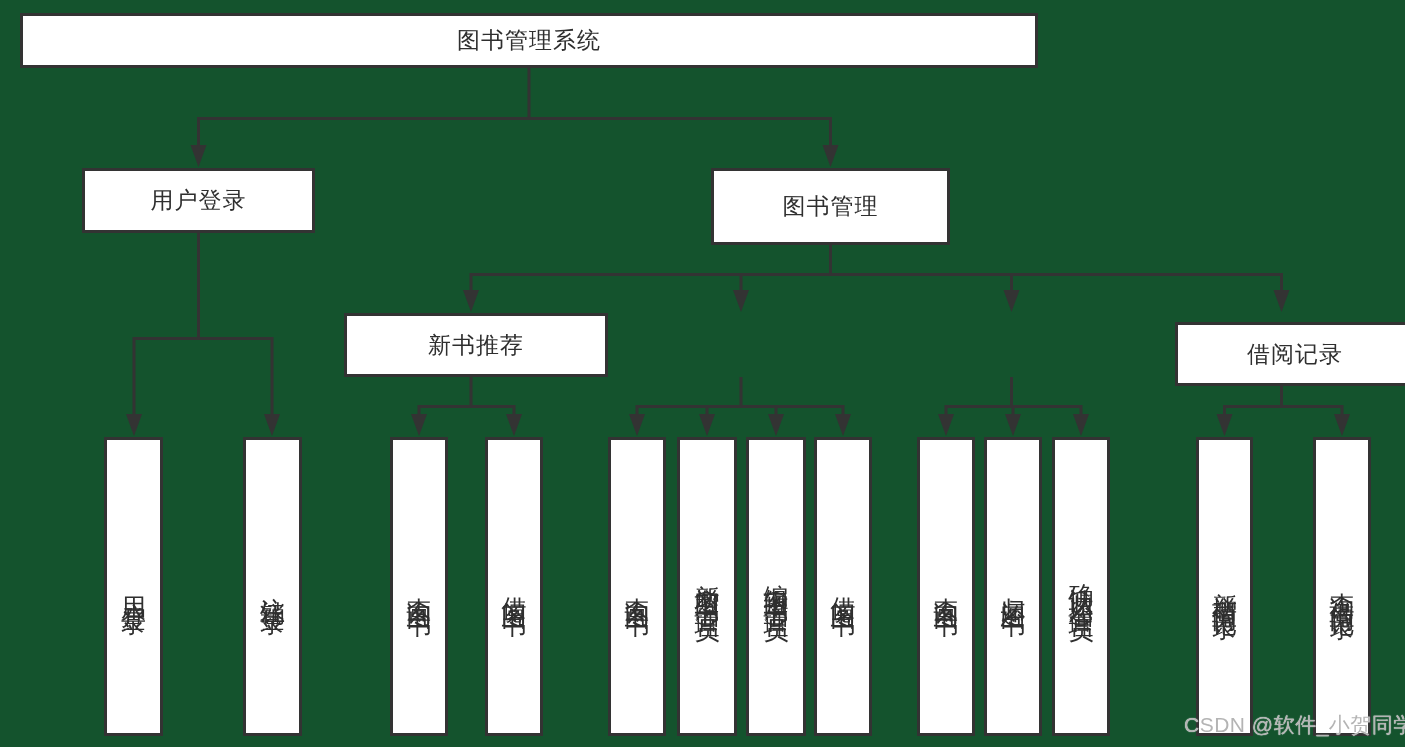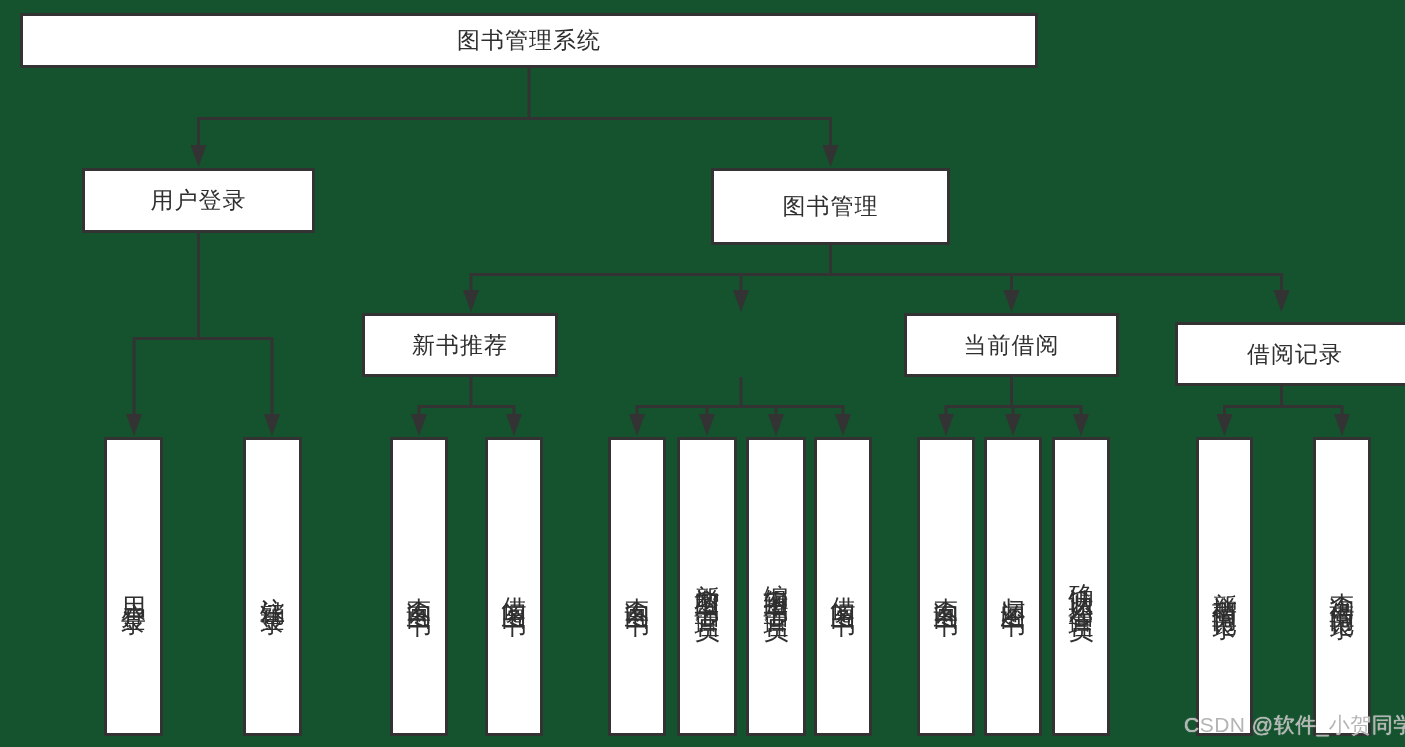--- a/index.html
+++ b/index.html
@@ -72,22 +72,21 @@
       <polygon points="1216.5,414 1232.5,414 1224.5,436"></polygon>
       <polygon points="1334,414 1350,414 1342,436"></polygon>
     </g>
   </svg>
 
   <div class="box hbox" style="left:20px; top:13px; width:1018px; height:55px;">图书管理系统</div>
 
   <div class="box hbox" style="left:82px; top:168px; width:233px; height:65px;">用户登录</div>
   <div class="box hbox" style="left:711px; top:168px; width:239px; height:77px;">图书管理</div>
 
-  <div class="box hbox" style="left:362px; top:313px; width:196px; height:64px;font-family:Liberation Mono, monospace;">新书推荐</div>
-  <div class="box hbox" style="left:904px; top:313px; width:215px; height:64px;">当前借阅</div>
+  <div class="box hbox" style="left:344px; top:313px; width:264px; height:64px;font-family:Liberation Mono, monospace;">新书推荐</div>
   <div class="box hbox" style="left:1175px; top:322px; width:240px; height:64px;">借阅记录</div>
 
   <div class="box vbox" style="left:104px; top:437px; width:59px; height:299px;">
     <span class="vtext">用户登录</span>
   </div>
   <div class="box vbox" style="left:243px; top:437px; width:59px; height:299px;">
     <span class="vtext">注销登录</span>
   </div>
 
   <div class="box vbox" style="left:390px; top:437px; width:58px; height:299px;">

